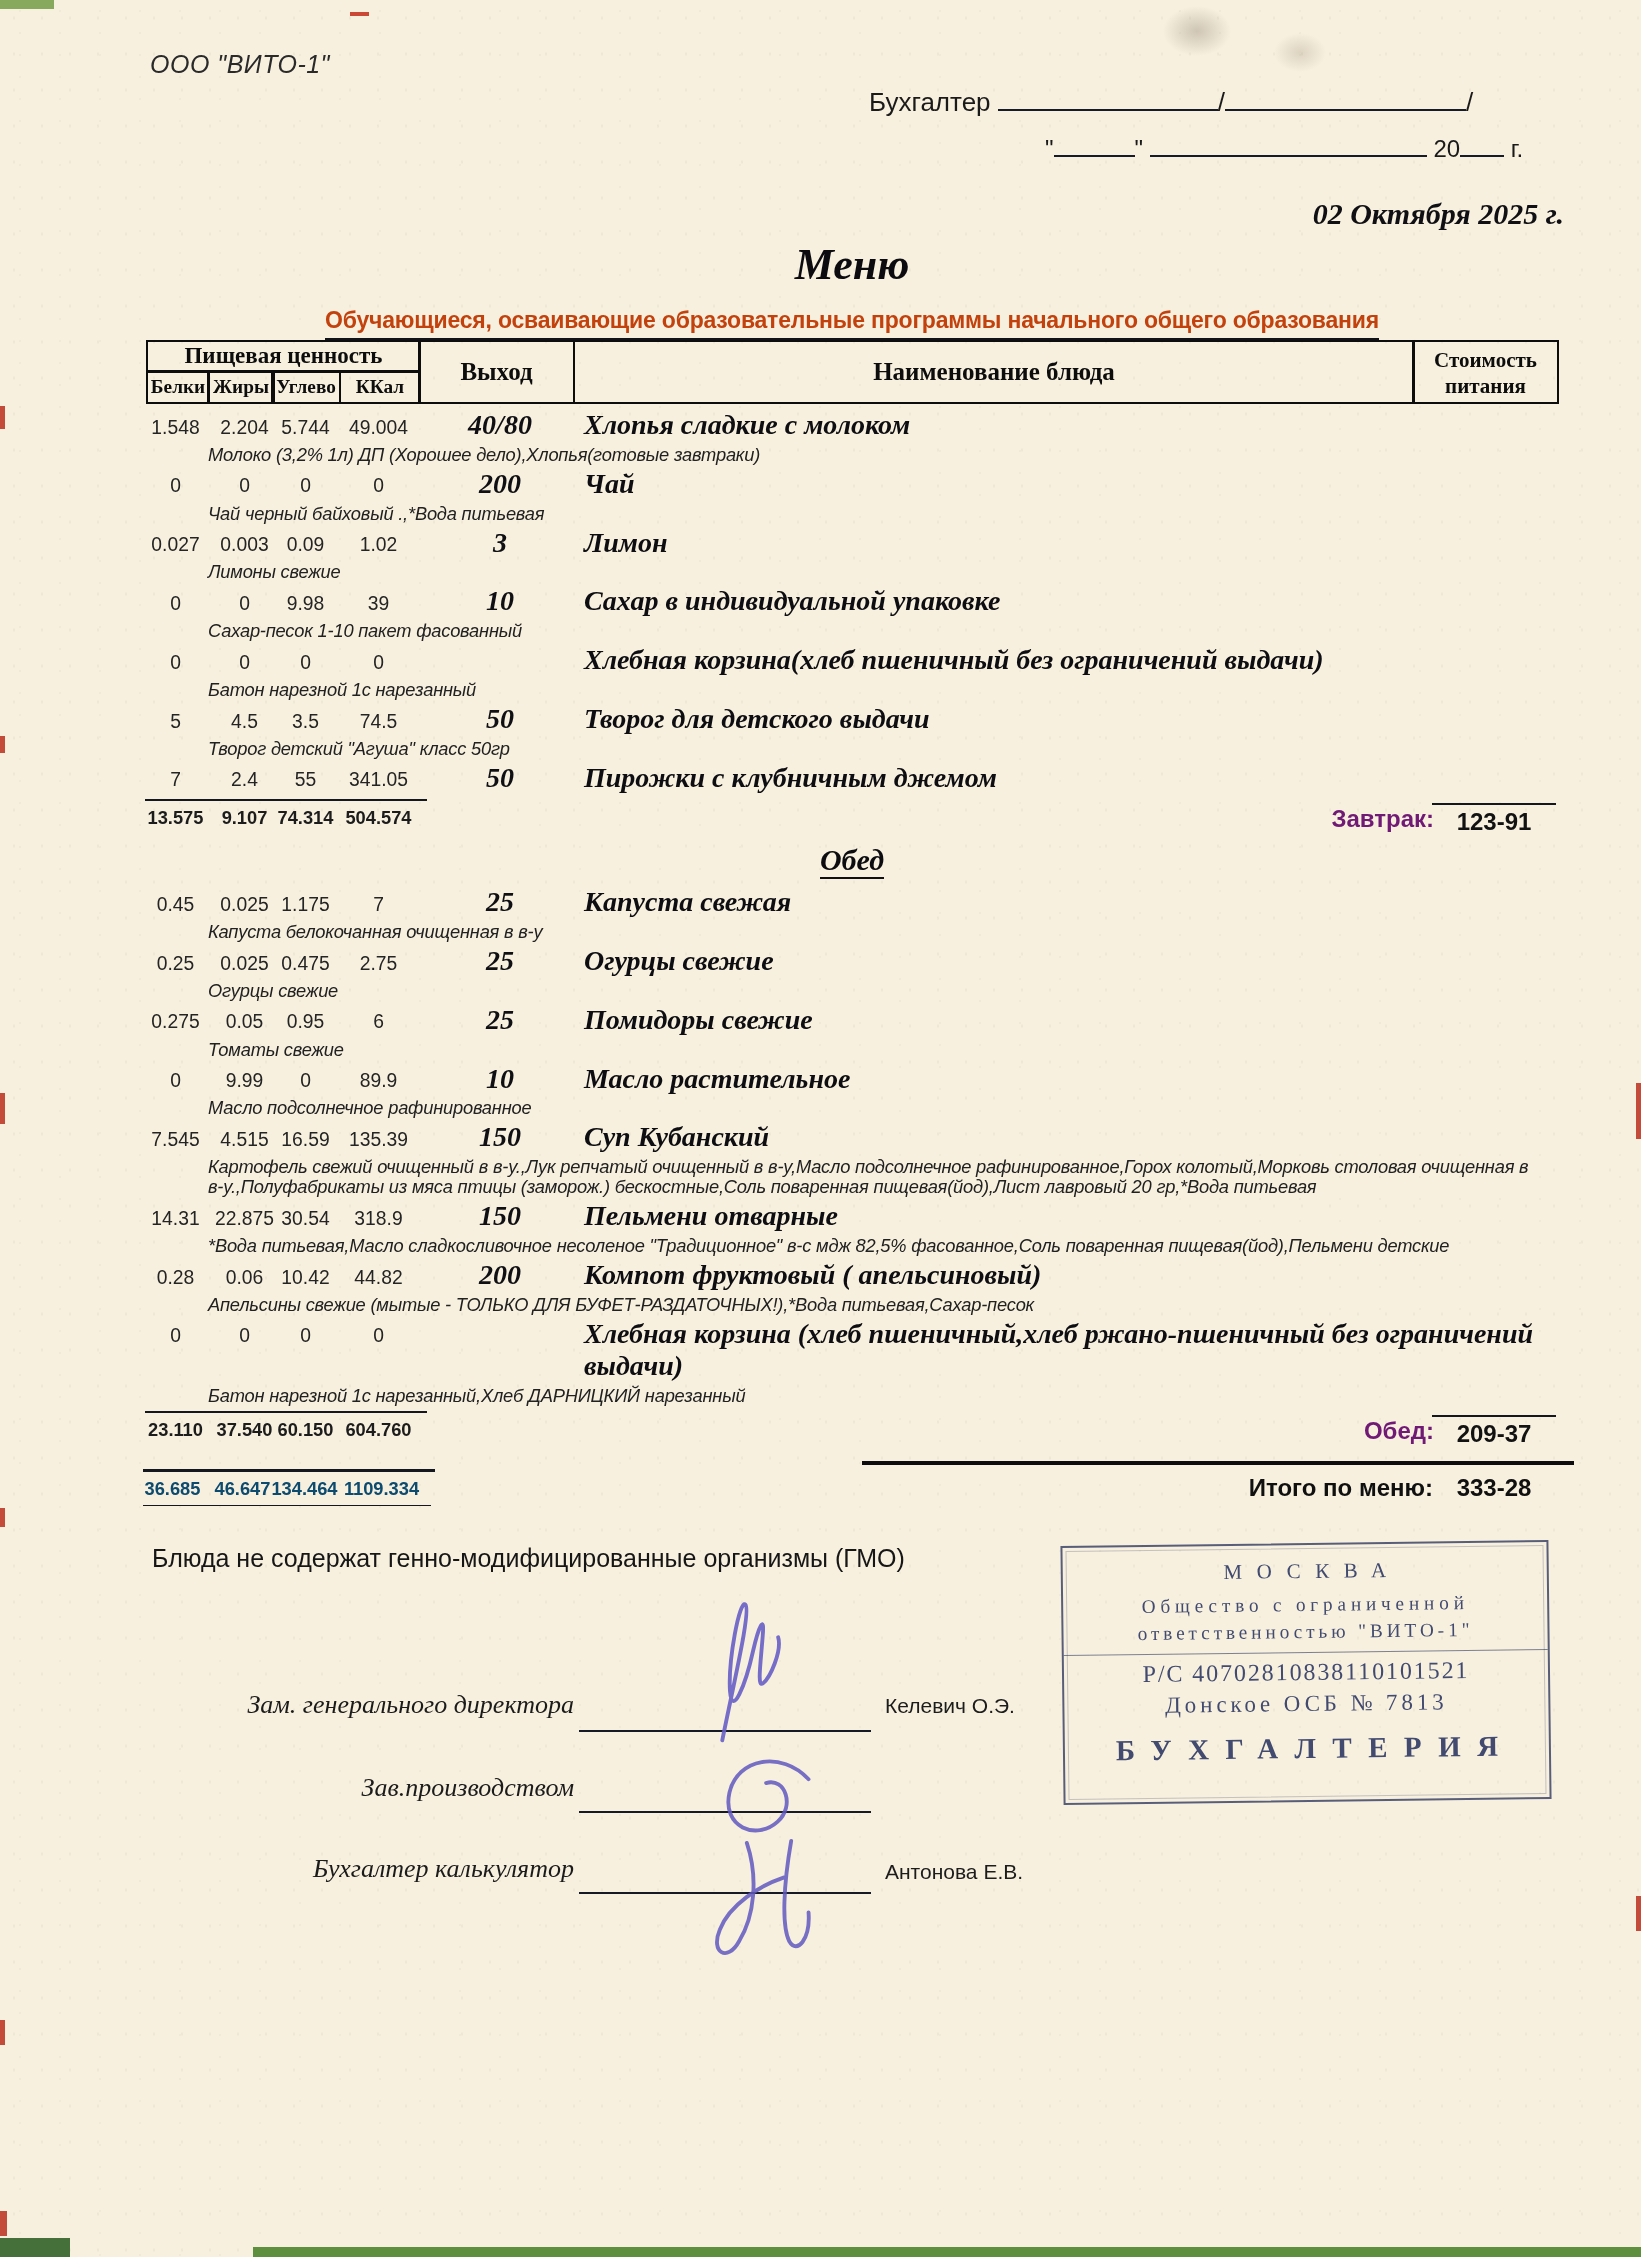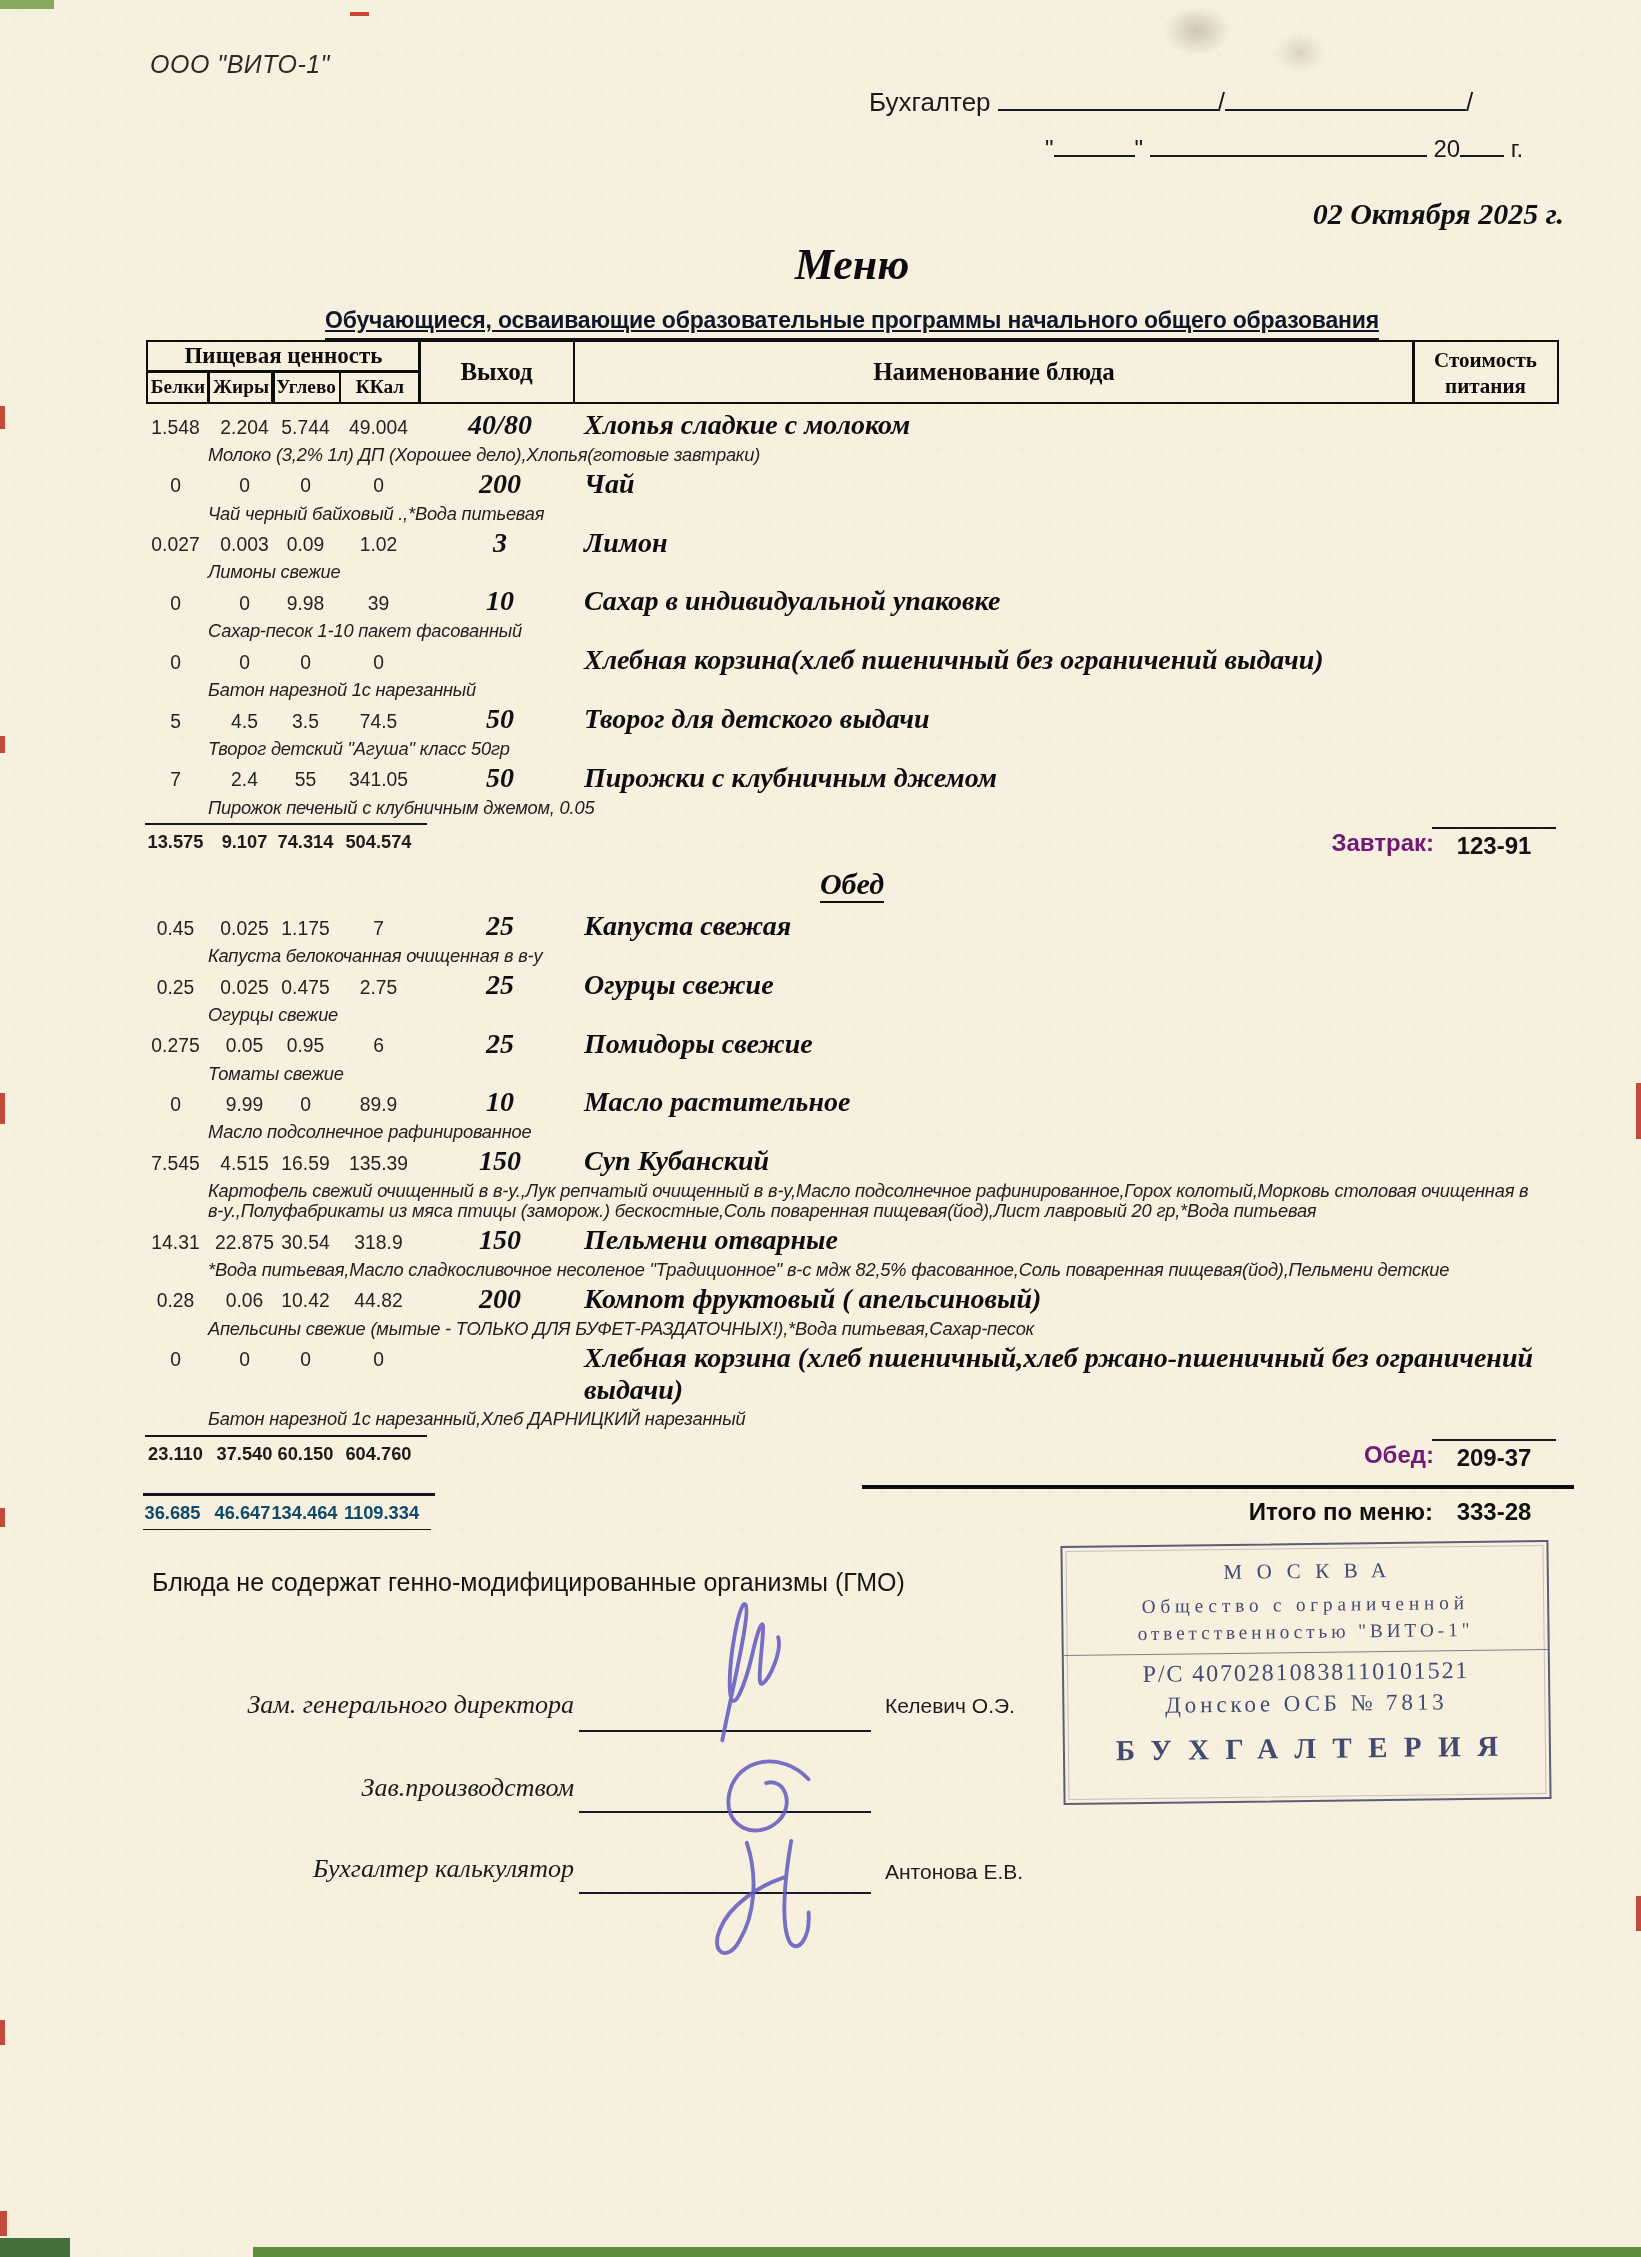--- a/index.html
+++ b/index.html
@@ -12,22 +12,22 @@
   
   .company{position:absolute;left:150px;top:50px;font:italic 25px "Liberation Sans",sans-serif;color:#2a2a2a;letter-spacing:0.5px;}
   .approve1{position:absolute;left:869px;top:87px;font:26px "Liberation Sans",sans-serif;white-space:nowrap;}
   .approve2{position:absolute;left:1045px;top:135px;font:24px "Liberation Sans",sans-serif;white-space:nowrap;}
   .bl{display:inline-block;border-bottom:2.9px solid #171b29;height:20px;vertical-align:baseline;}
   .w1{width:220px}.w2{width:241px}.w3{width:81px}.w4{width:277px}.w5{width:44px}
   .docdate{position:absolute;right:77px;top:197px;font:bold italic 30px "Liberation Serif",serif;color:#101014;}
   .title{position:absolute;left:145px;top:239px;width:1414px;text-align:center;
          font:bold italic 44px "Liberation Serif",serif;color:#0c0c10;}
   .subtitle{position:absolute;left:145px;top:307px;width:1414px;text-align:center;}
-  .subtitle span{display:inline-block;font:bold 23px "Liberation Sans",sans-serif;color:#0f172a;
-         border-bottom:2.9px solid #101318;padding-bottom:3.9px;letter-spacing:-0.2px;text-decoration:underline;}
+  .subtitle span{display:inline-block;font:bold 23px "Liberation Sans",sans-serif;color:#c2410c;
+         border-bottom:2.9px solid #101318;padding-bottom:3.9px;letter-spacing:-0.2px;}
   
   .hc{position:absolute;border:2.9px solid #0d0d0d;box-sizing:border-box;text-align:center;
       font-family:"Liberation Serif",serif;font-weight:bold;color:#0d0d0d;background:transparent;}
   .h-nutr{left:146px;top:340px;width:275px;height:33px;font-size:23px;line-height:28px;}
   .h-sub{top:370px;height:34px;font-size:19.3px;line-height:29px;font-weight:bold;}
   .h-b{left:146px;width:64px}.h-f{left:207px;width:68px}.h-c{left:271px;width:70px}.h-k{left:339px;width:82px}
   .h-out{left:418px;top:340px;width:157px;height:64px;font-size:25px;line-height:60px;}
   .h-dish{left:573px;top:340px;width:842px;height:64px;font-size:25px;line-height:60px;}
   .h-cost{left:1412px;top:340px;width:147px;height:64px;font-size:21px;line-height:26px;padding-top:4.8px;}
   
@@ -161,21 +161,20 @@
         <div class="dish">Творог для детского выдачи</div>
         <div class="ing">Творог детский  "Агуша" класс 50гр</div>
       </div>
       <div class="row">
         <span class="num n0">7</span>
         <span class="num n1">2.4</span>
         <span class="num n2">55</span>
         <span class="num n3">341.05</span>
         <span class="out">50</span>
         <div class="dish">Пирожки с клубничным джемом</div>
-        <div class="ing">Пирожок печеный с клубничным джемом, 0.05</div>
       </div>
       <div class="sec-totals">
         <span class="t-overline"></span>
         <span class="t-num n0">13.575</span>
         <span class="t-num n1">9.107</span>
         <span class="t-num n2">74.314</span>
         <span class="t-num n3">504.574</span>
         <span class="t-label">Завтрак:</span>
         <span class="t-value">123-91</span>
       </div>

